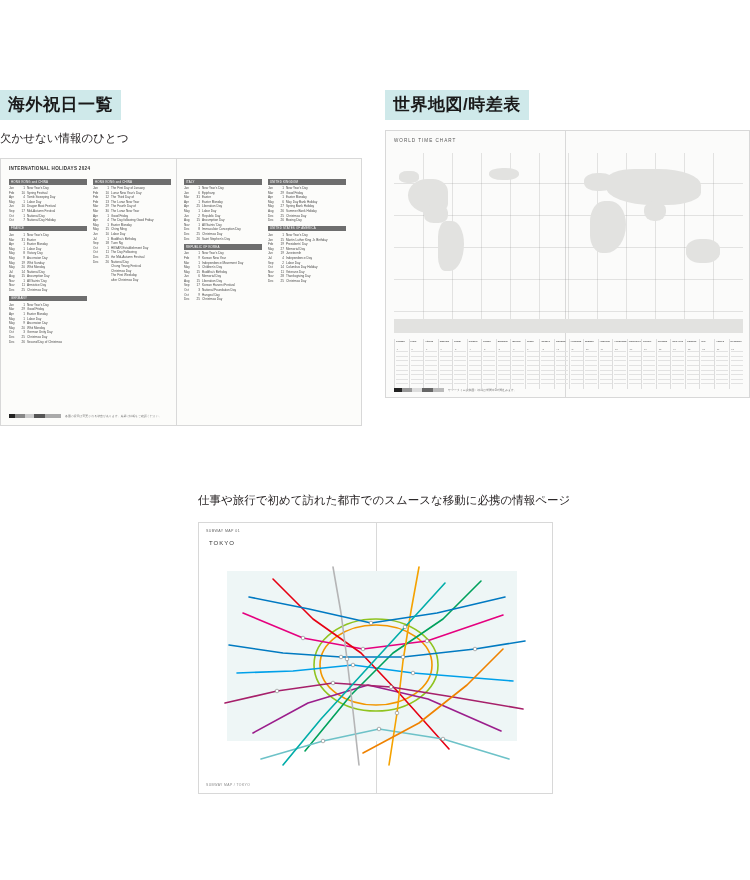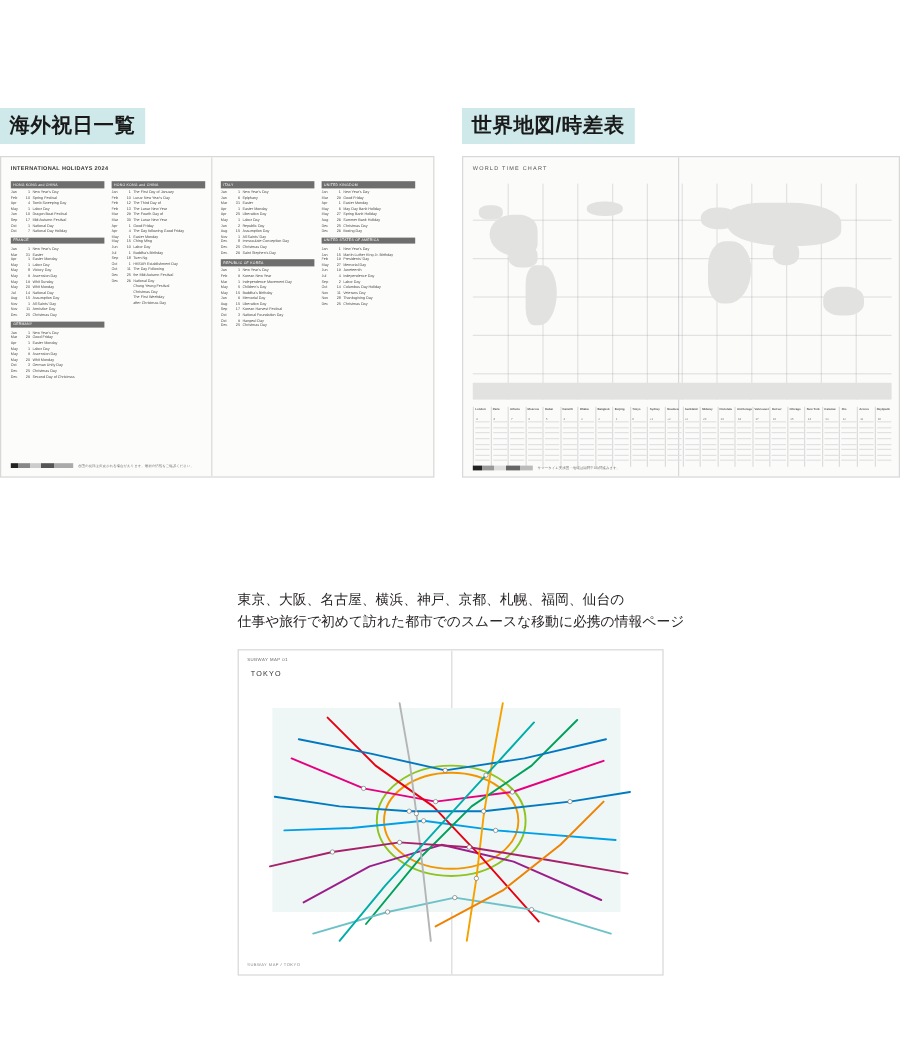--- a/index.html
+++ b/index.html
@@ -278,20 +278,21 @@
 <body>
 
 <div class="page">
 
 
   <div class="block-holidays">
     <div class="heading-wrap">
       <span class="heading">海外祝日一覧</span>
     </div>
     <div class="desc">
+      <div>欠かせない情報のひとつ</div>
     </div>
 
     <div class="spread" id="holidays-spread">
       <div class="gutter"></div>
       <div class="hol-title">INTERNATIONAL HOLIDAYS 2024</div>
 
       <div class="hol-col" id="hol-col-0" style="left:8px; top:20px;">
           <div class="hol-catbar">HONG KONG and CHINA</div>
           <div class="hol-row">
             <span class="m">Jan</span>
@@ -858,21 +859,20 @@
 
       <div class="wt-footer">
         <div class="bar"></div>
         <div class="note">サマータイム実施国・地域は期間中1時間進みます。</div>
       </div>
     </div>
   </div>
 
   <div class="block-subway">
     <div class="desc">
-      <div>東京、大阪、名古屋、横浜、神戸、京都、札幌、福岡、仙台の</div>
       <div>仕事や旅行で初めて訪れた都市でのスムースな移動に必携の情報ページ</div>
     </div>
 
     <div class="spread" id="subway-spread">
       <div class="gutter"></div>
       <div class="sw-label">SUBWAY MAP 01</div>
       <div class="sw-city">TOKYO</div>
       <div class="sw-bg"></div>
       <div class="sw-map">
         <svg width="327" height="225" viewBox="0 0 327 225" xmlns="http://www.w3.org/2000/svg">

